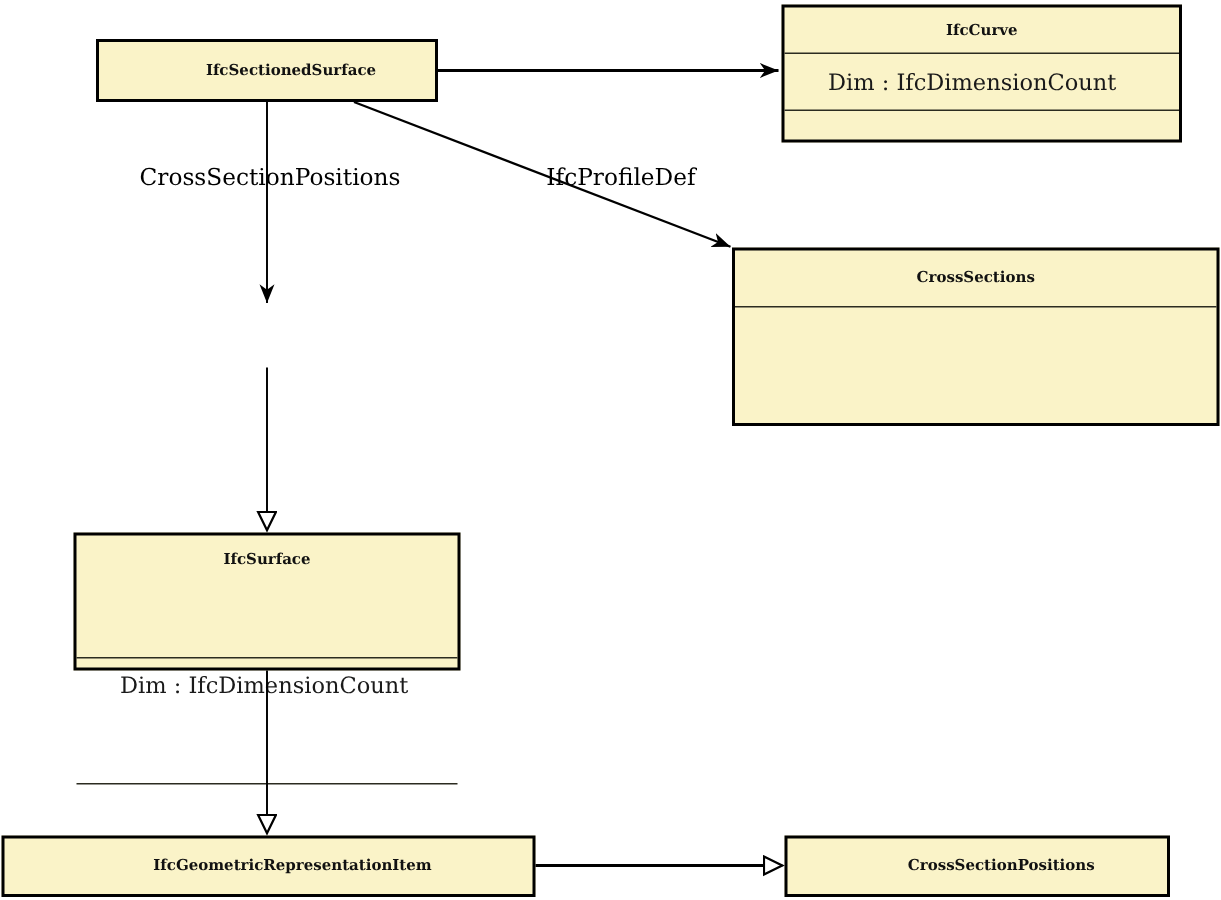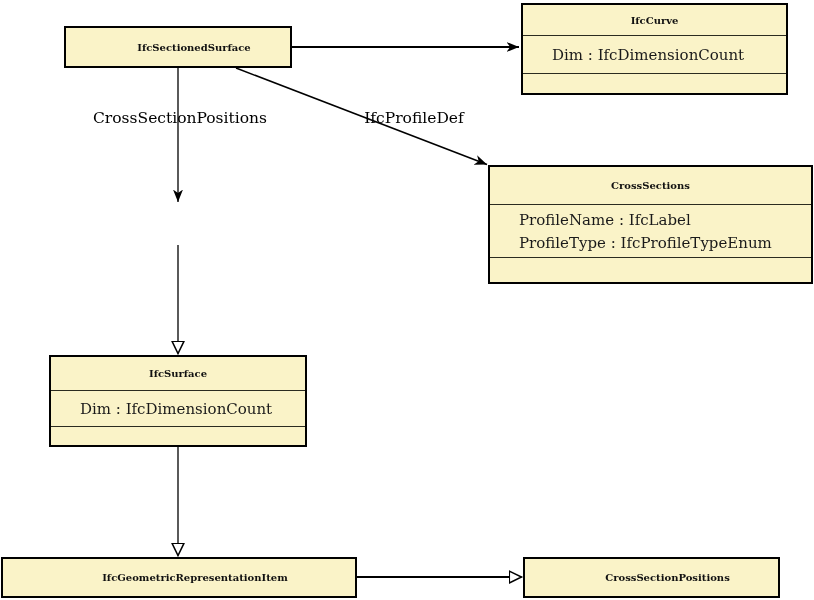--- a/index.html
+++ b/index.html
@@ -100,29 +100,25 @@
   <div class="node" style="left:521px;top:3px;width:267px;height:92px;">
     <div class="node-title" style="height:30px;">IfcCurve</div>
     <div class="compartment attrs" style="height:38px;">
       <div class="attr-row">Dim : IfcDimensionCount</div>
     </div>
     <div class="compartment empty-comp"></div>
   </div>
 
   <div class="node" style="left:488px;top:165px;width:325px;height:119px;">
     <div class="node-title" style="height:37px;">CrossSections</div>
-    <div class="compartment attrs" style="height:53px;">
-      <div class="attr-row">ProfileName : IfcLabel</div>
-      <div class="attr-row">ProfileType : IfcProfileTypeEnum</div>
-    </div>
     <div class="compartment empty-comp"></div>
   </div>
 
 
-  <div class="node" style="left:49px;top:355px;width:258px;height:92px;">
+  <div class="node" style="left:49px;top:355px;width:258px;height:92px;gap:48px;">
     <div class="node-title" style="height:33px;">IfcSurface</div>
     <div class="compartment attrs" style="height:36px;">
       <div class="attr-row">Dim : IfcDimensionCount</div>
     </div>
     <div class="compartment empty-comp"></div>
   </div>
 
   <div class="node single" style="left:1px;top:557px;width:356px;height:41px;">
     <div class="node-title">IfcGeometricRepresentationItem</div>
   </div>

